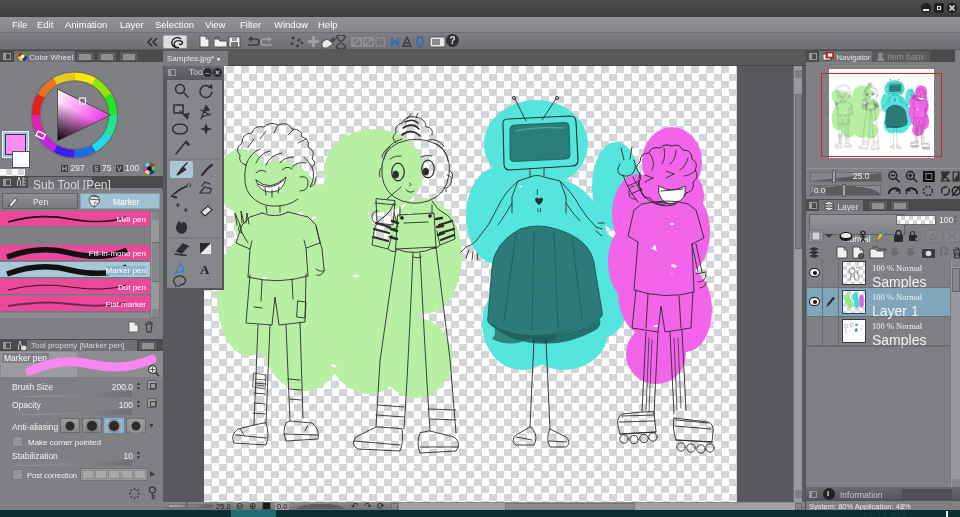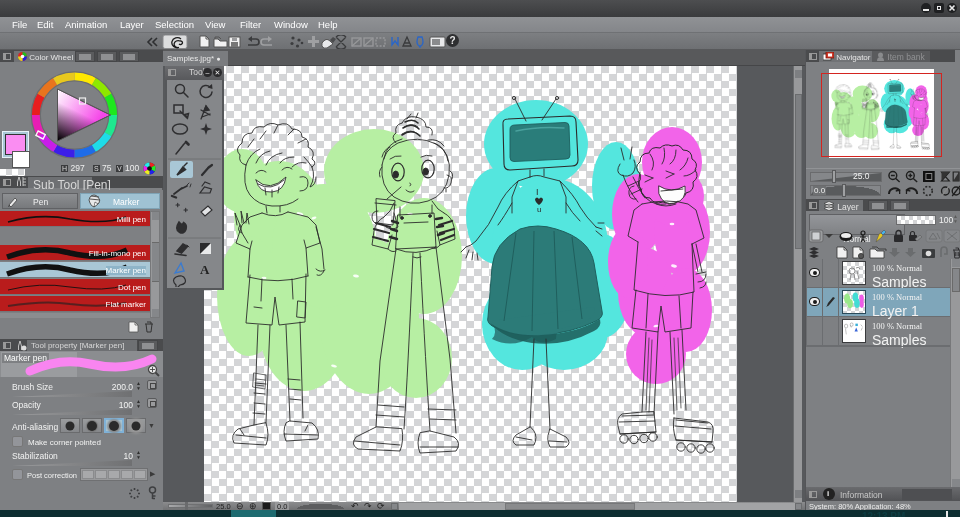--- a/index.html
+++ b/index.html
@@ -36,21 +36,21 @@
 #cstatus{left:0;top:452px;width:642px;height:8px;background:linear-gradient(#8b8c8e,#717274);}
 .csbtn{position:absolute;top:-1px;font-size:9px;color:#1f1f1f;}
 .slgroove{height:4px;background:linear-gradient(90deg,#a8a9ab,#5f6062);border:1px solid #6f7072;}
 
 .collapse{position:absolute;left:3px;top:3px;width:8px;height:7px;border:1px solid #999;border-left-width:3px;}
 .icontab{position:absolute;top:1px;width:20px;height:11px;background:#5a5b5d;border:1px solid #454648;}
 .icontab:before{content:"";position:absolute;left:3px;top:2px;width:12px;height:6px;background:#8f9092;}
 #wheelbody{left:0;top:12px;width:163px;height:114px;background:#7e8083;}
 .hsv{font-size:8.5px;color:#eee;}
 .hsv b{background:#3a3b3d;color:#ddd;font-weight:normal;padding:0 1px;font-size:7px;}
-.brow{left:0;width:150px;height:16px;background:#b91c1c;border-bottom:1px solid #75767a;color:#fff;}
+.brow{left:0;width:150px;height:16px;background:#ec4899;border-bottom:1px solid #75767a;color:#fff;}
 .brow span{position:absolute;right:4px;top:4px;font-size:8px;}
 .brow.sel{background:#a9c7d6;}
 .brow svg{position:absolute;left:0;top:0;}
 .spin{position:absolute;width:8px;height:11px;}
 .spin:before{content:"▲";position:absolute;top:-1px;font-size:5px;color:#2e2e2e;}
 .spin:after{content:"▼";position:absolute;top:4px;font-size:5px;color:#2e2e2e;}
 .sqbtn{position:absolute;width:10px;height:10px;background:#9a9b9d;border:1px solid #595a5c;border-radius:2px;}
 .sqbtn:before{content:"";position:absolute;left:2px;top:2px;width:4px;height:4px;border:1px solid #444;}
 .wedge{height:6px;background:linear-gradient(90deg,#9a9b9d,#6f7072);clip-path:polygon(0 100%,100% 0,100% 100%);}
 .aabtn{position:absolute;width:20px;height:15px;background:linear-gradient(#9a9c9e,#85878a);border:1px solid #6a6b6d;}

